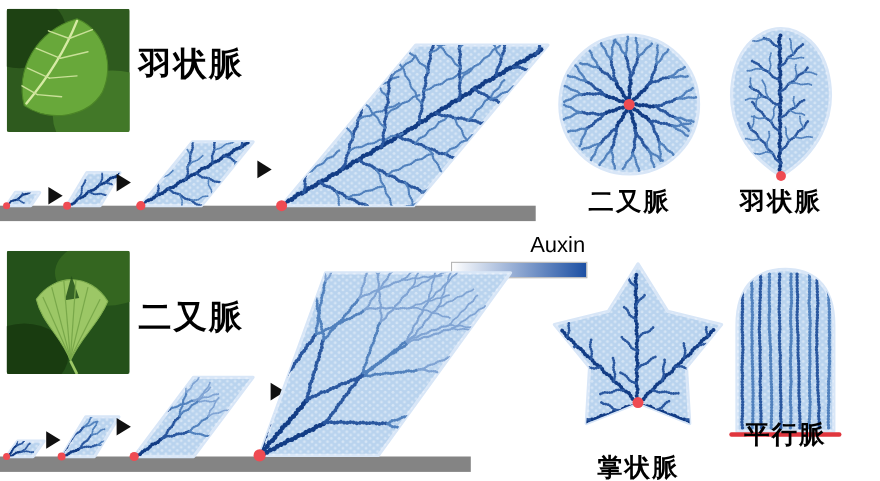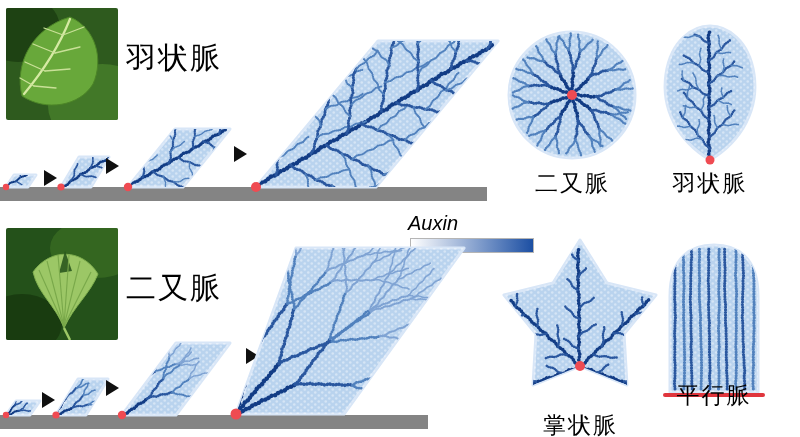--- a/index.html
+++ b/index.html
@@ -1,27 +1,27 @@
 <!DOCTYPE html>
 <html><head>
 <meta charset="utf-8">
 <style>
   html,body{margin:0;padding:0;background:#ffffff;}
   .fig{position:relative;width:800px;height:437px;background:#ffffff;overflow:hidden;
        font-family:"Liberation Sans","DejaVu Sans",sans-serif;color:#000;}
   .photo{position:absolute;width:112px;height:112px;overflow:hidden;border-radius:2px;}
-  .caption{position:absolute;font-weight:400;letter-spacing:2px;white-space:nowrap;}
+  .caption{position:absolute;font-weight:700;letter-spacing:2px;white-space:nowrap;}
   .caption.big{font-size:30px;}
   .caption.small{font-size:23px;text-align:center;}
   .bar{position:absolute;height:14px;background:#848484;}
   .sim{position:absolute;overflow:visible;}
   .shape{fill:#b9d3ee;stroke:#d8e6f7;stroke-width:3;stroke-linejoin:round;}
   .arrow{position:absolute;width:0;height:0;border-left:13px solid #101010;
          border-top:8px solid transparent;border-bottom:8px solid transparent;}
-  .auxin-label{position:absolute;font-size:20px;text-align:left;width:124px;font-style:italic;}
+  .auxin-label{position:absolute;font-size:20px;text-align:right;width:124px;}
   .colorbar{position:absolute;width:122px;height:13px;border:1px solid #b5b5b5;
             background:linear-gradient(to right,#ffffff,#1c4fa3);}
 </style>
 </head>
 <body>
 
 <div class="fig">
 
   <div class="photo" style="left:6px;top:8px;">
     <svg width="112" height="112" viewBox="0 0 112 112">

